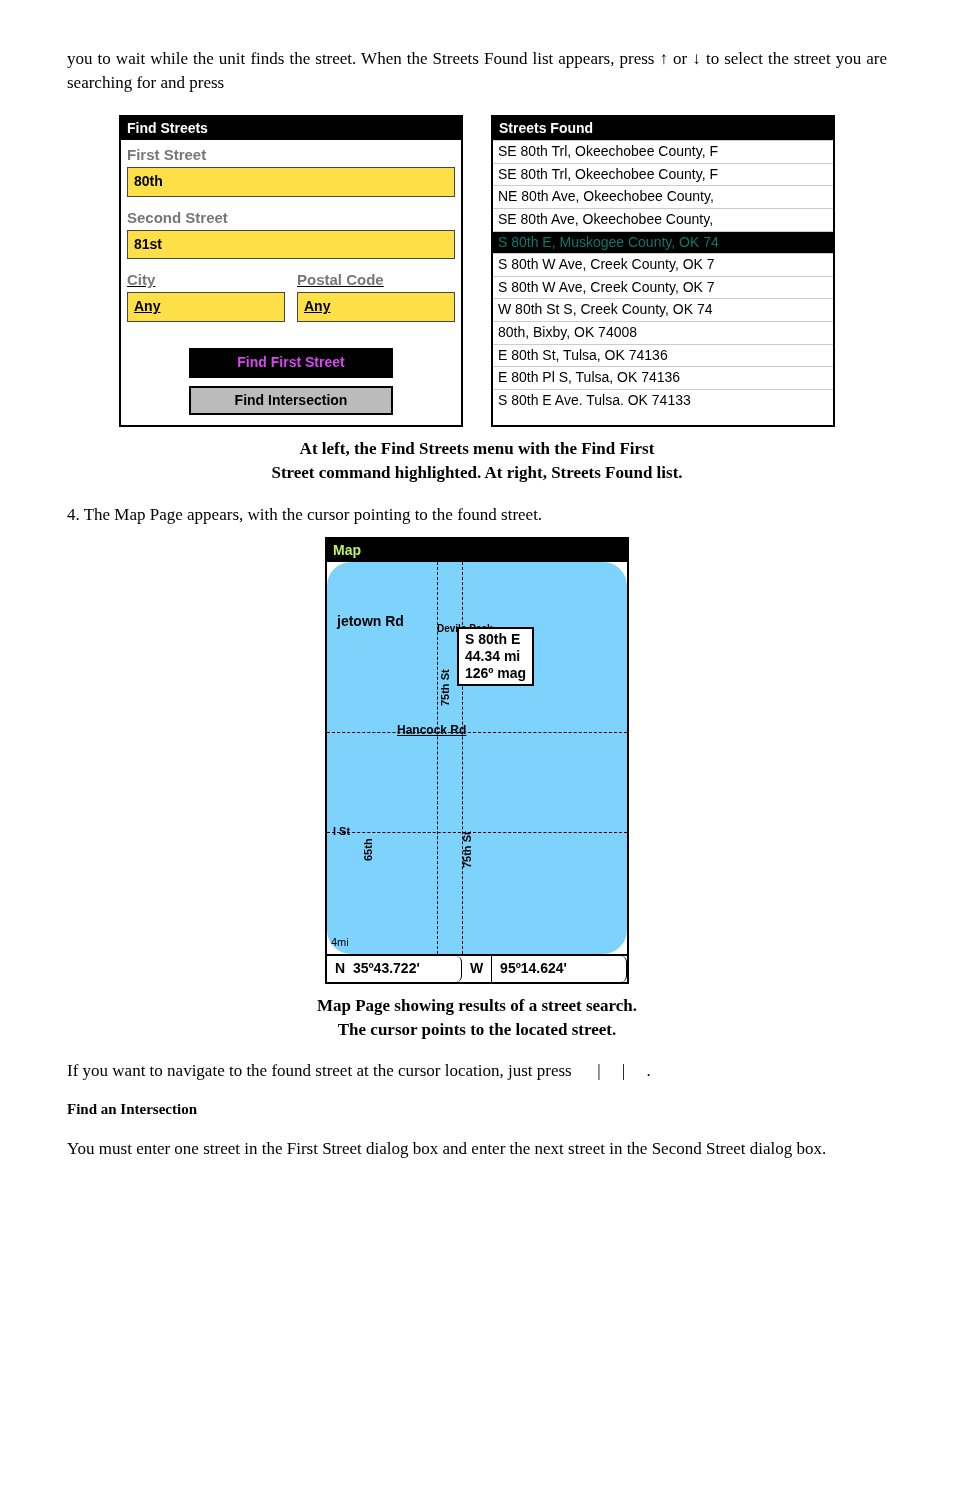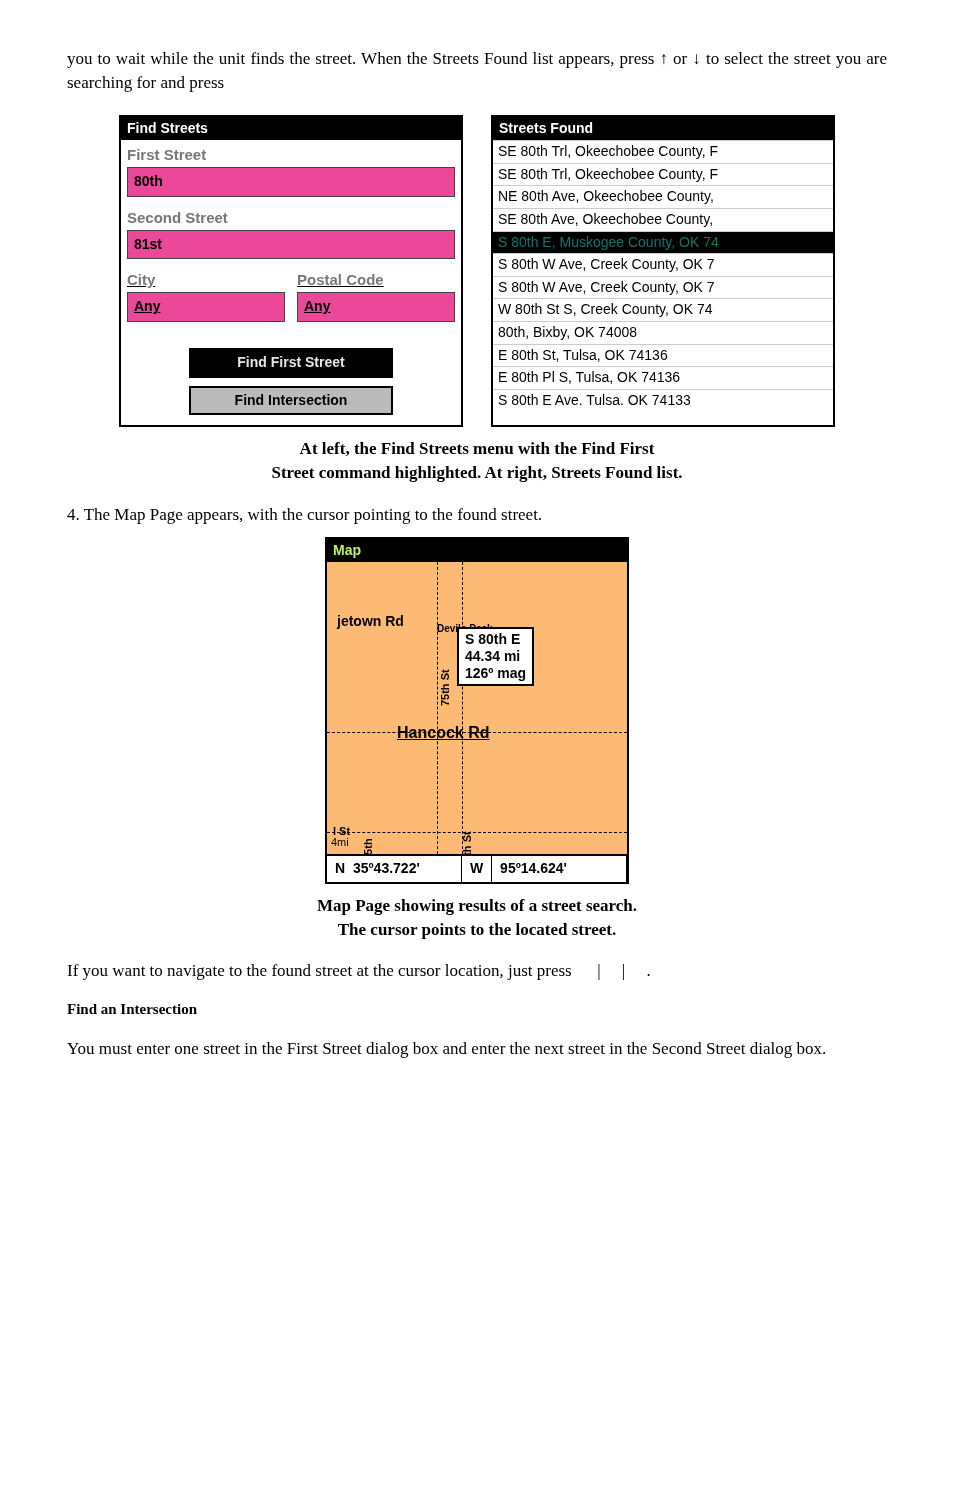--- a/index.html
+++ b/index.html
@@ -39,21 +39,21 @@
     color: #777;
     font-weight: bold;
     padding: 4px 6px 0 6px;
     font-size: 15px;
   }
   .field-box {
     border: 1px solid #444;
     margin: 2px 6px 6px 6px;
     padding: 4px 6px;
     font-weight: bold;
-    background: #ec4899;
+    background: #fde047;
   }
   .two-col {
     display: flex;
   }
   .two-col > div {
     flex: 1;
     text-decoration: underline;
   }
   .two-col .section-label {
     padding-left: 6px;
@@ -74,21 +74,21 @@
     color: #000;
     border: 2px solid #000;
     padding: 3px 10px;
     font-weight: bold;
     font-size: 14px;
     width: 180px;
     text-align: center;
   }
   .ui-button.selected {
     background: #000;
-    color: #e5e5e5;
+    color: #d946ef;
   }
   .streets-found-panel .list-body {
     height: 265px;
     overflow: hidden;
   }
   .streets-found-panel .list-item {
     padding: 1px 5px;
     white-space: nowrap;
     overflow: hidden;
     font-size: 14px;
@@ -111,24 +111,25 @@
     background:#fff;
   }
   .map-header {
     background: #000;
     color: #bef264;
     padding: 2px 6px;
     font-weight: bold;
     font-size: 14px;
   }
   .map-body {
-    height: 292px;
+    height: 392px;
     position: relative;
     overflow: hidden;
-    background: #fdba74;
+    background: #7dd3fc;
+    border-radius: 24px;
   }
   .map-line-h {
     position: absolute;
     border-top: 1px dashed #000;
     width: 100%;
   }
   .map-line-v {
     position: absolute;
     border-left: 1px dashed #000;
     height: 100%;
@@ -160,20 +161,21 @@
     display:flex;
     font-size:14px;
     font-weight:bold;
   }
   .map-footer div {
     padding: 3px 8px;
     border-right: 1px solid #000;
   }
   .map-footer div:first-child, .map-footer div:last-child{
     flex:1;
+    border-radius:6px;
   }
   h3.subhead {
     font-size: 15px;
     margin: 16px 0 6px 0;
   }
   .numbered {
     margin: 6px 0 10px 0;
   }
   .nav-text {
     text-align: justify;
@@ -238,21 +240,21 @@
 
 <div class="map-panel">
   <div class="map-header">Map</div>
   <div class="map-body">
     <div class="map-line-h" style="top:170px"></div>
     <div class="map-line-h" style="top:270px"></div>
     <div class="map-line-v" style="left:110px"></div>
     <div class="map-line-v" style="left:135px"></div>
     <div class="map-road" style="top:50px; left:10px; font-size:14px">jetown Rd</div>
     <div class="map-road" style="top:60px; left:110px; font-size:10px">Devils.Peak</div>
-    <div class="map-road" style="top:160px; left:70px; font-size:16px; text-decoration:underline">Hancock Rd</div>
+    <div class="map-road" style="top:160px; left:70px; font-size:12px; text-decoration:underline">Hancock Rd</div>
     <div class="map-road" style="top:118px; left:100px; transform:rotate(-90deg);">75th St</div>
     <div class="map-road" style="top:280px; left:122px; transform:rotate(-90deg);">75th St</div>
     <div class="map-road" style="top:280px; left:30px; transform:rotate(-90deg);">65th</div>
     <div class="map-road" style="top:262px; left:6px;">l St</div>
     <div class="map-info">
       <span>S 80th E</span><br>
       <span>44.34 mi</span><br>
       <span>126º mag</span>
     </div>
     <div class="map-scale">4mi</div>

